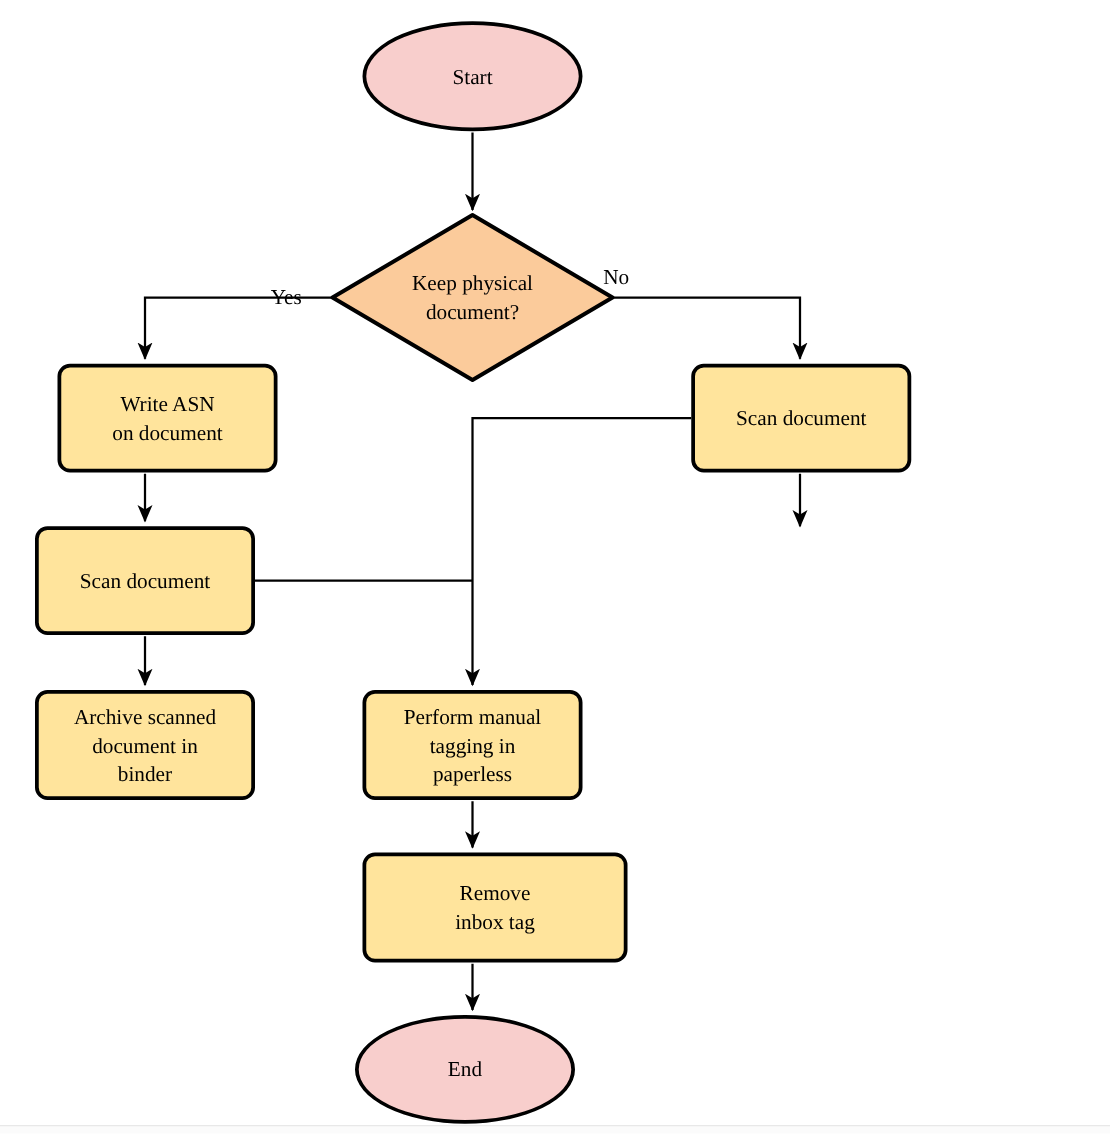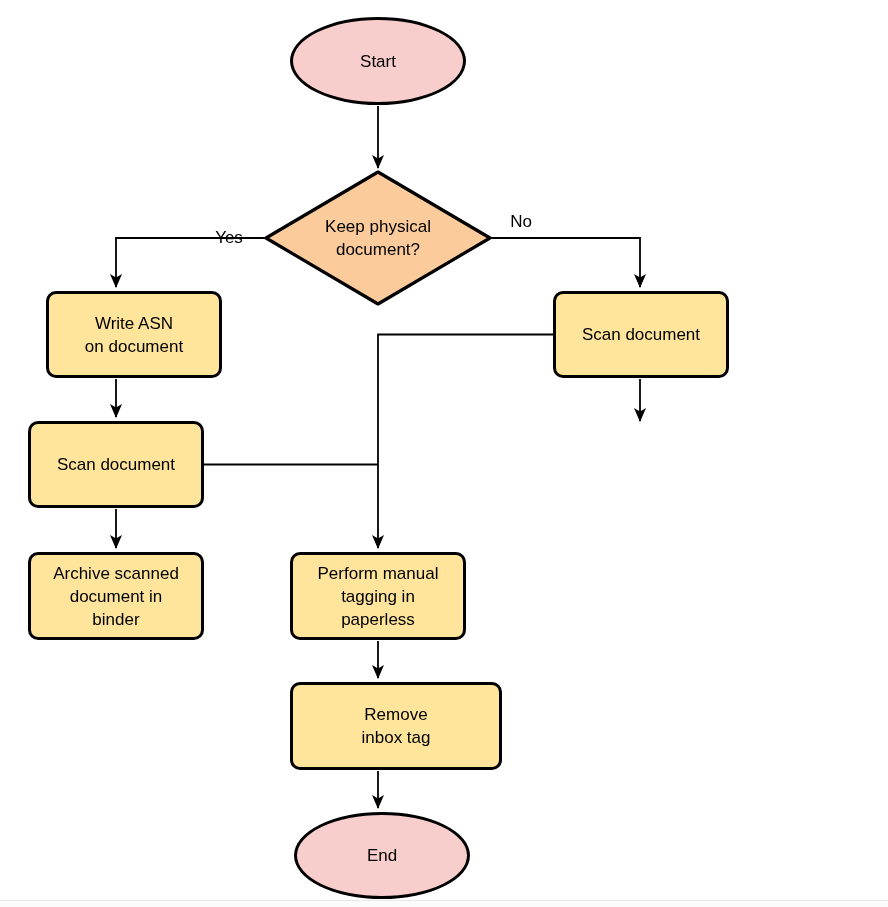--- a/index.html
+++ b/index.html
@@ -1,20 +1,20 @@
 <!DOCTYPE html>
 <html style="--terminator-fill: #f8cecc; --decision-fill: #fbcb9b; --process-fill: #ffe49c; --stroke: #000000;"><head>
 <meta charset="utf-8">
 <style>
   html,body{margin:0;padding:0;background:#ffffff;}
   #canvas{
     position:relative;
     width:888px;height:907px;
     background:#ffffff;
-    font-family:Liberation Sans, sans-serif;
+    font-family:Liberation Serif, serif;
     color:#000000;
     overflow:hidden;
   }
   #edges{position:absolute;left:0;top:0;width:888px;height:907px;}
   .node{
     position:absolute;
     display:flex;align-items:center;justify-content:center;
     text-align:center;
     font-size:17px;line-height:23px;
     box-sizing:border-box;
@@ -82,21 +82,21 @@
     <span>Start</span>
   </div>
 
   <div class="decision-label" style="left:290px;top:215px;width:176px;height:46px;">
     <span>Keep physical
 document?</span>
   </div>
 
   <div class="edge-label" style="left:201px;top:212px;width:56px;margin-top:16px;">Yes</div>
 
-  <div class="edge-label" style="left:495px;top:212px;width:52px;">No</div>
+  <div class="edge-label" style="left:467px;top:212px;width:52px;">No</div>
 
   <div class="node process" style="left:28px;top:291px;width:176px;height:87px;margin-left:18px;">
     <span>Write ASN
 on document</span>
   </div>
 
   <div class="node process" style="left:553px;top:291px;width:176px;height:87px;">
     <span>Scan document</span>
   </div>
 
@@ -116,18 +116,18 @@
 tagging in
 paperless</span>
   </div>
 
 
   <div class="node process" style="left:290px;top:682px;width:212px;height:88px;">
     <span>Remove
 inbox tag</span>
   </div>
 
-  <div class="node terminator" style="left:294px;top:812px;width:176px;height:87px;">
+  <div class="node terminator" style="left:284px;top:812px;width:176px;height:87px;">
     <span>End</span>
   </div>
 
   <div class="bottom-strip"></div>
 </div>
 
 </body></html>

